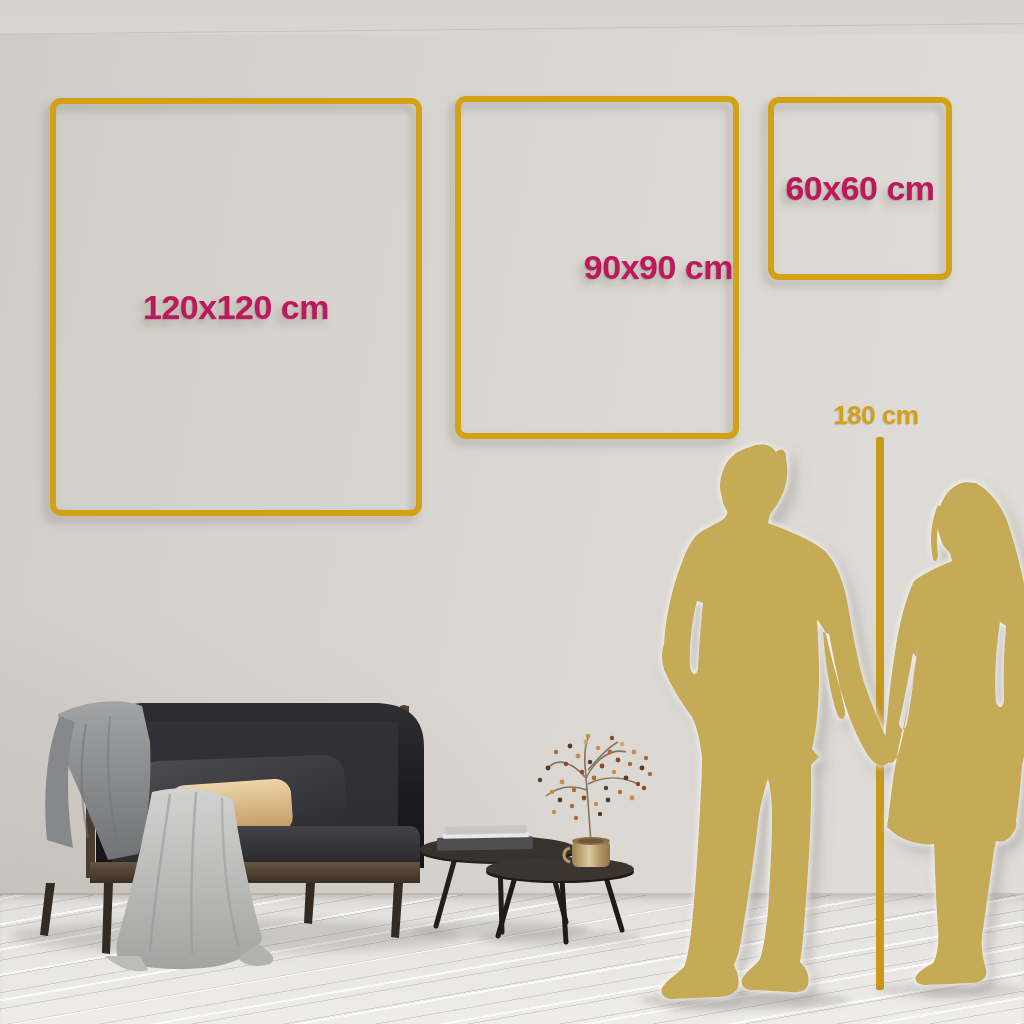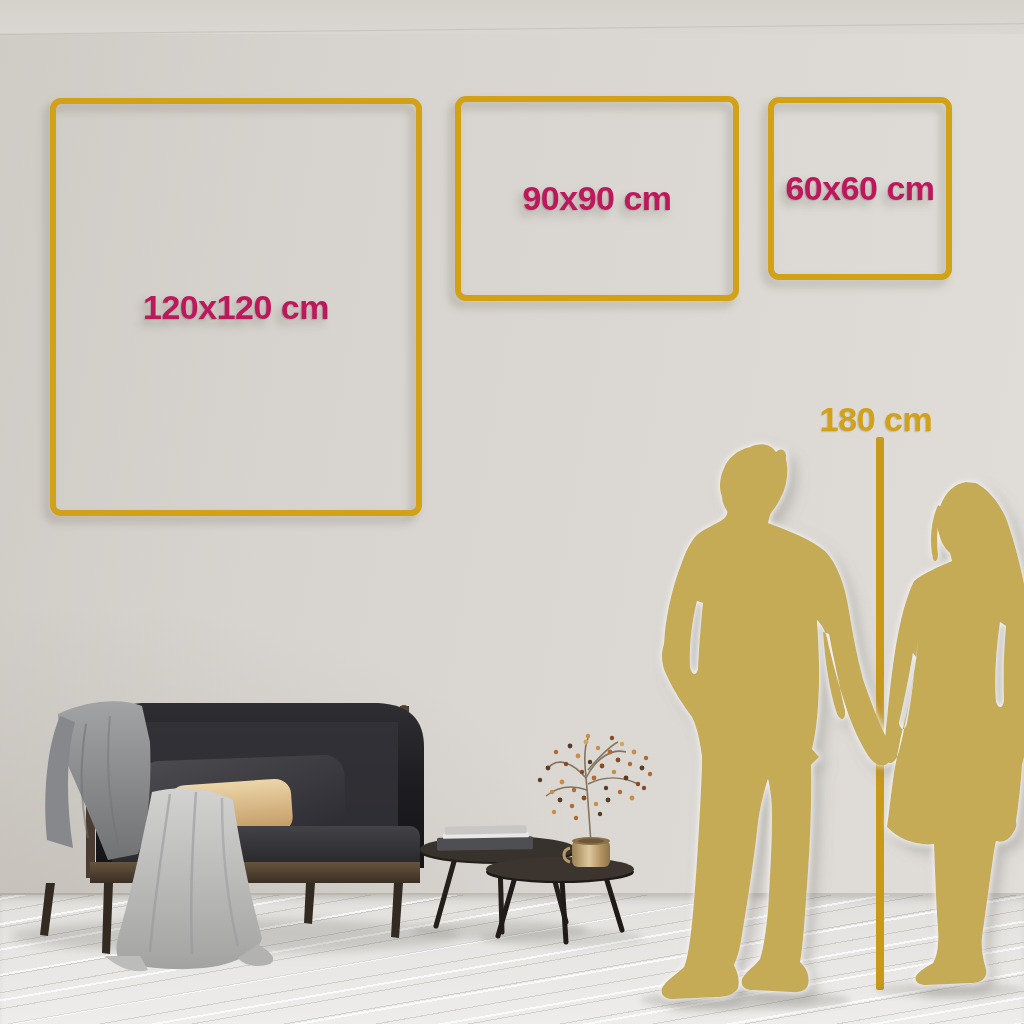--- a/index.html
+++ b/index.html
@@ -23,26 +23,26 @@
         box-shadow: inset 0 7px 9px -5px rgba(60,55,48,0.25);}
   .baseboard{position:absolute;left:0;top:893px;width:100%;height:2px;background:rgba(110,105,96,0.22);}
 
   
   .size-box{position:absolute;box-sizing:border-box;border:6px solid #d2a115;border-radius:11px;
         display:flex;align-items:center;justify-content:center;
         filter:drop-shadow(-5px 6px 4px rgba(95,88,76,0.30));}
   .size-label{color:#be185d;font-weight:700;font-size:34px;letter-spacing:-0.5px;
         text-shadow:-1px 1px 1px rgba(95,88,76,0.25);}
   .box-120{left:50px;top:98px;width:372px;height:418px;}
-  .box-90{left:455px;top:96px;width:284px;height:205px;}
+  .box-90{left:455px;top:96px;width:284px;height:343px;justify-content:flex-end;}
   .box-60{left:768px;top:97px;width:184px;height:183px;}
 
   
   .height-label{position:absolute;left:816px;top:400px;width:120px;text-align:center;
-        color:#d2a115;font-weight:700;font-size:34px;letter-spacing:-0.5px;
+        color:#d2a115;font-weight:700;font-size:26px;letter-spacing:-0.5px;
         text-shadow:-1px 1px 1px rgba(95,88,76,0.25);}
 
   .scene-svg{position:absolute;left:0;top:0;}
 </style>
 </head>
 <body>
 
 <div class="canvas">
 
   <div class="wall"></div>

